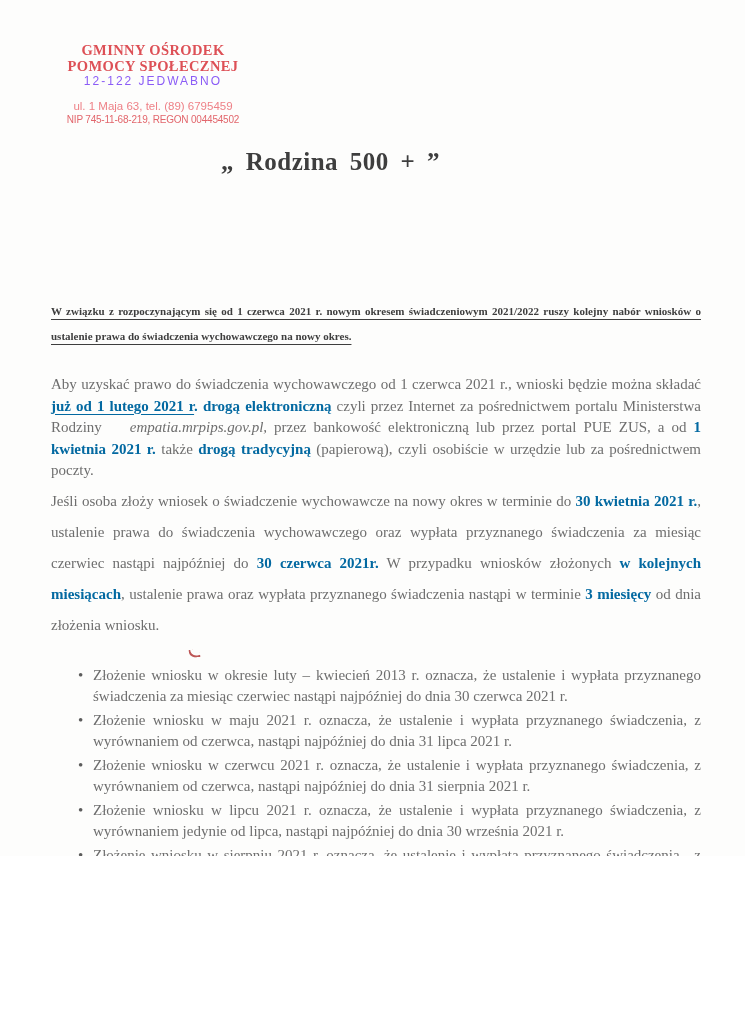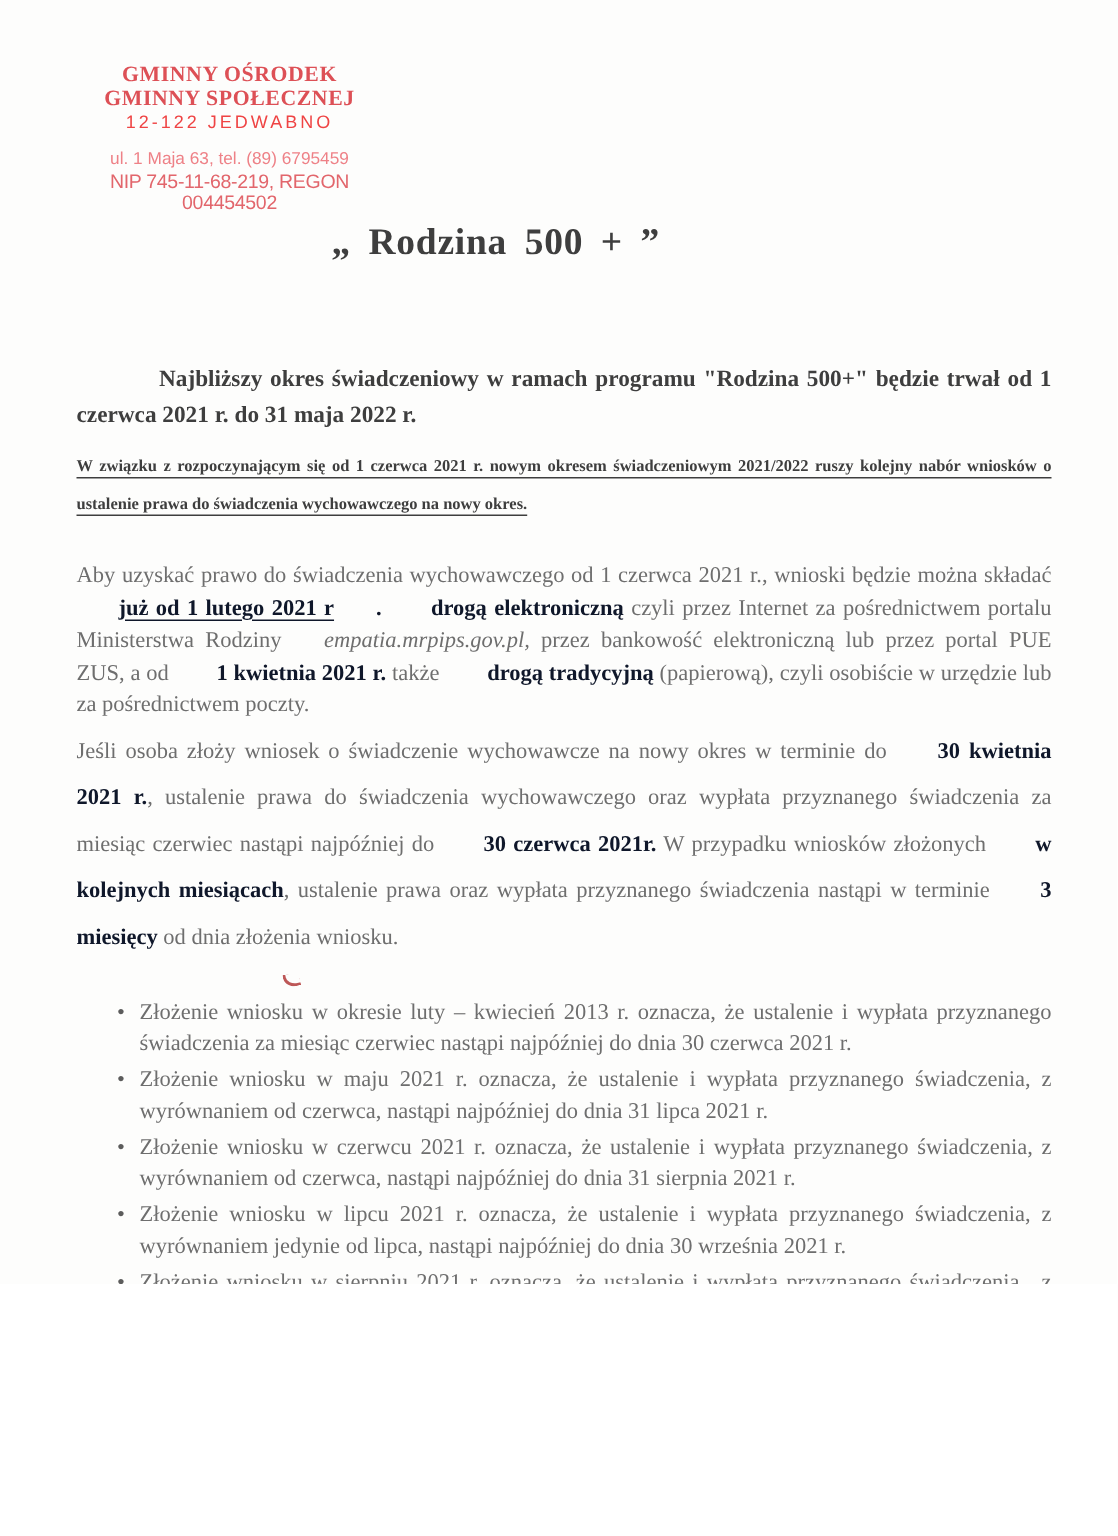--- a/index.html
+++ b/index.html
@@ -17,29 +17,29 @@
     position:absolute;left:58px;top:42px;width:190px;
     text-align:center;line-height:1.12;
     user-select:none;
   }
   .stamp .l1,.stamp .l2{
     font-family:"Liberation Serif", serif;
     font-weight:700;font-size:14.5px;color:#dd5056;letter-spacing:.4px;
   }
   .stamp .l3{
     font-family:"Liberation Sans", sans-serif;
-    font-size:12px;color:#ef4444;letter-spacing:2px;margin-top:1px;
+    font-size:12px;color:#8b5cf6;letter-spacing:2px;margin-top:1px;
   }
   .stamp .l4{
     font-family:"Liberation Sans", sans-serif;
     font-size:11.5px;color:#ee8187;margin-top:11px;
   }
   .stamp .l5{
     font-family:"Liberation Sans", sans-serif;
-    font-size:13px;color:#e2666c;letter-spacing:-.2px;margin-top:1px;
+    font-size:10px;color:#e2666c;letter-spacing:-.2px;margin-top:1px;
   }
 
   
   .title{
     position:absolute;top:148px;left:0;width:100%;
     text-align:center;transform:translateX(-42px);
     font-size:25px;font-weight:700;color:#3d3d3d;
     letter-spacing:.5px;word-spacing:5px;
   }
 
@@ -49,21 +49,21 @@
     text-align:justify;
   }
   .dark{color:#3e3e3e;}
   .gray{color:#6e6e6e;}
   .p1{top:241px;font-weight:700;font-size:15.5px;line-height:24px;text-indent:55px;}
   .p2{top:299px;font-weight:700;font-size:11px;line-height:25px;
       text-decoration:underline;text-underline-offset:4px;}
   .p3{top:374px;font-size:15px;line-height:21.5px;}
   .p4{top:486px;font-size:15px;line-height:31px;}
   .p5{top:612px;font-weight:700;font-size:15.5px;line-height:24px;}
-  .b{font-weight:700;color:#0f172a;margin-left:28px;}
+  .b{font-weight:700;color:#0369a1;}
   .u{text-decoration:underline;text-underline-offset:3px;}
   .i{font-style:italic;margin-left:21px;}
 
   
   .bullets{
     position:absolute;left:51px;top:665px;width:650px;
     margin:0;padding:0;list-style:none;
     font-size:15px;line-height:21px;color:#6e6e6e;
   }
   .bullets li{
@@ -85,29 +85,28 @@
     background:#dcdcd6;
   }
 </style>
 </head>
 <body>
 
 <div class="page">
 
   <div class="stamp">
     <div class="l1">GMINNY OŚRODEK</div>
-    <div class="l2">GMINNY SPOŁECZNEJ</div>
+    <div class="l2">POMOCY SPOŁECZNEJ</div>
     <div class="l3">12-122 JEDWABNO</div>
     <div class="l4">ul. 1 Maja 63, tel. (89) 6795459</div>
     <div class="l5">NIP 745-11-68-219, REGON 004454502</div>
   </div>
 
   <div class="title dark">„  Rodzina 500 + ”</div>
 
-  <p class="blk p1 dark">Najbliższy okres świadczeniowy w ramach programu "Rodzina 500+" będzie trwał od 1 czerwca 2021 r. do 31 maja 2022 r.</p>
 
   <p class="blk p2 dark">W związku z rozpoczynającym się od 1 czerwca 2021 r. nowym okresem świadczeniowym 2021/2022 ruszy kolejny nabór  wniosków o ustalenie prawa do świadczenia wychowawczego na nowy okres.</p>
 
   <p class="blk p3 gray"><span>Aby uzyskać prawo do świadczenia wychowawczego od 1 czerwca 2021 r., wnioski będzie można składać </span><span class="b u">już od 1 lutego 2021 r</span><span class="b">. </span><span class="b">drogą elektroniczną</span><span> czyli przez Internet za pośrednictwem portalu Ministerstwa Rodziny </span><span class="i">empatia.mrpips.gov.pl,</span><span> przez bankowość elektroniczną lub przez portal PUE ZUS, a od </span><span class="b">1 kwietnia 2021 r.</span><span> także </span><span class="b">drogą tradycyjną</span><span> (papierową), czyli osobiście w urzędzie lub za pośrednictwem poczty.</span></p>
 
   <p class="blk p4 gray"><span>Jeśli osoba złoży wniosek o świadczenie wychowawcze na nowy okres w terminie do </span><span class="b">30 kwietnia 2021 r.</span><span>, ustalenie prawa do świadczenia wychowawczego oraz wypłata przyznanego świadczenia za miesiąc czerwiec nastąpi najpóźniej do </span><span class="b">30 czerwca 2021r.</span><span> W przypadku wniosków złożonych </span><span class="b">w kolejnych miesiącach</span><span>, ustalenie prawa oraz wypłata przyznanego świadczenia nastąpi w terminie </span><span class="b">3 miesięcy</span><span> od dnia złożenia wniosku.</span></p>
 
 
   <span class="pen-mark"></span>
 

